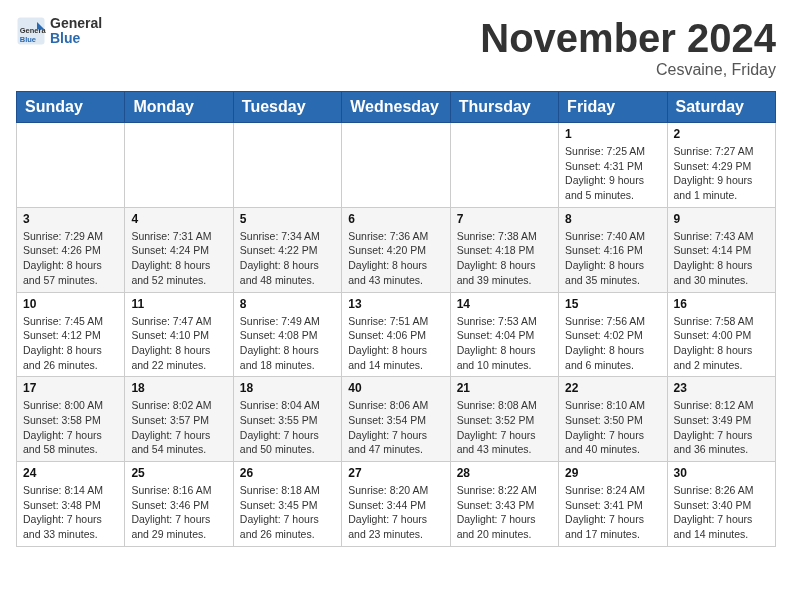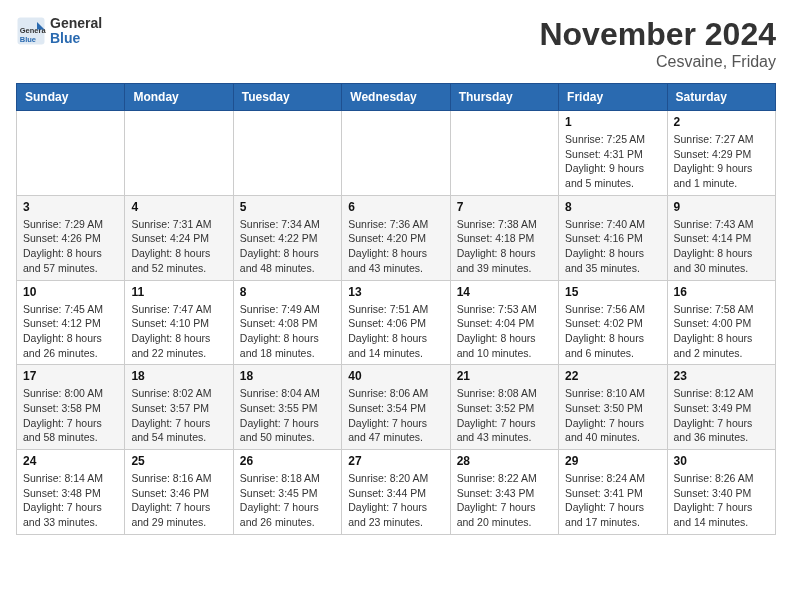--- a/index.html
+++ b/index.html
@@ -37,39 +37,39 @@
       color: #2a6ab0;
     }
     .logo-icon {
       width: 30px;
       height: 30px;
     }
     .title-section {
       text-align: right;
     }
     .month-title {
-      font-size: 32px;
+      font-size: 40px;
       font-weight: bold;
       color: #333;
     }
     .location {
       font-size: 16px;
       color: #555;
     }
     .calendar {
       width: 100%;
       border-collapse: collapse;
       font-size: 11px;
     }
     .calendar th {
       background: #2a6ab0;
       color: #fff;
       text-align: left;
       padding: 6px 8px;
-      font-size: 12px;
+      font-size: 16px;
       border: 1px solid #1e5090;
     }
     .calendar td {
       border: 1px solid #ccc;
       vertical-align: top;
       padding: 4px 6px;
       width: calc(100% / 7);
       min-height: 80px;
       background: #fff;
     }

